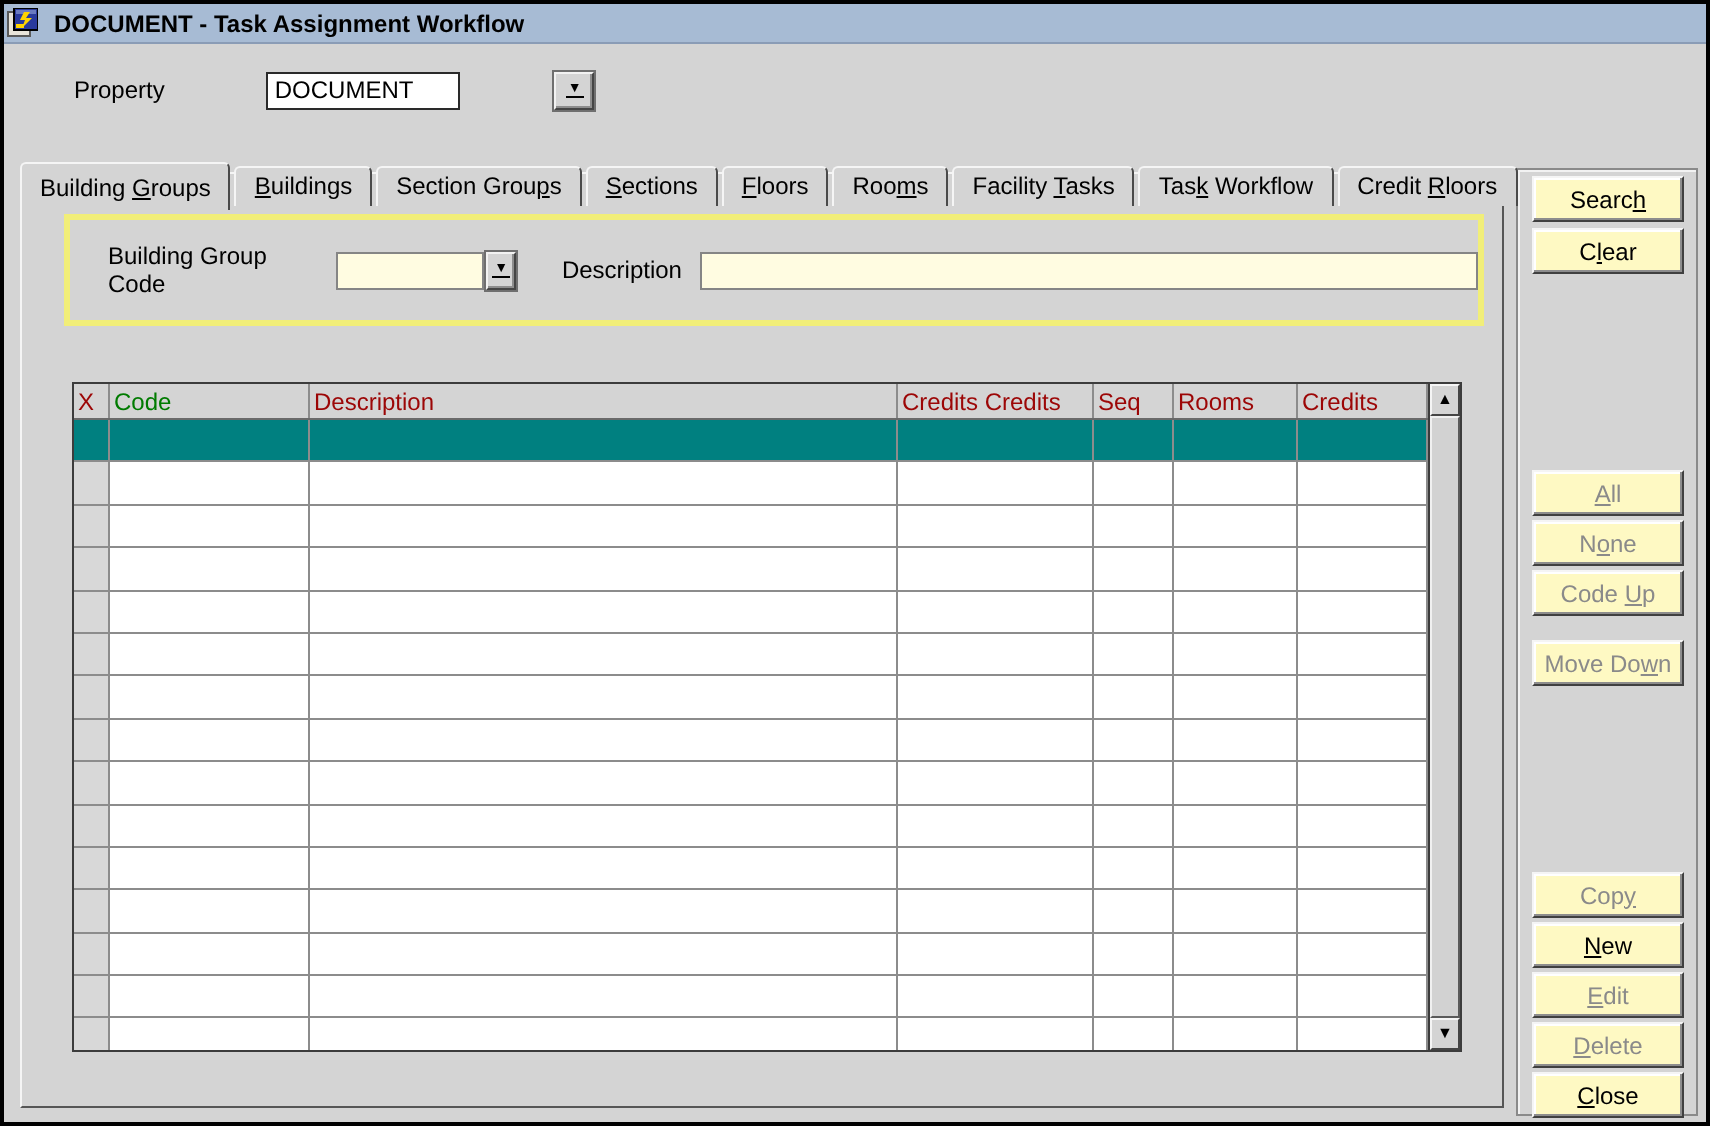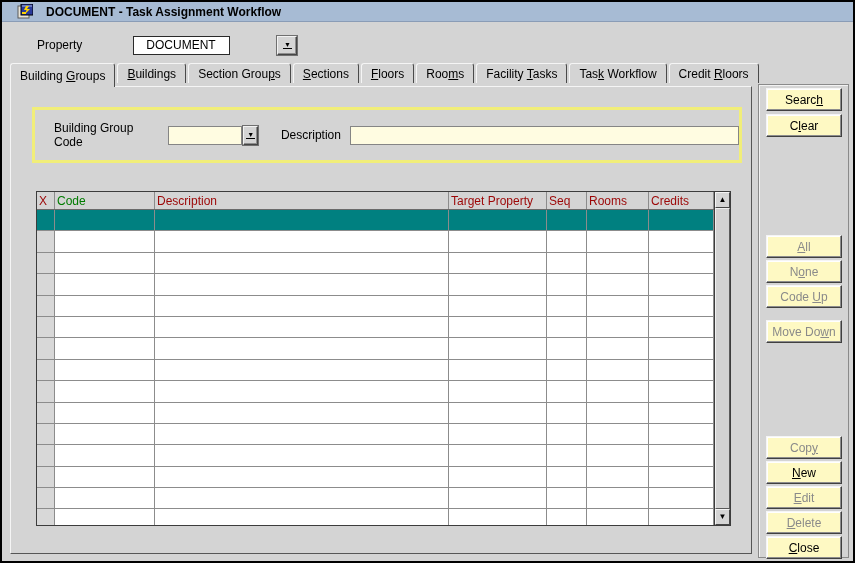--- a/index.html
+++ b/index.html
@@ -13,47 +13,47 @@
     background: var(--window-bg, #d4d4d4);
     overflow: hidden;
   }
 
   
   .titlebar {
     height: 20px;
     background: var(--titlebar-bg, #a7bbd4);
     border-bottom: 1px solid #8a9cb6;
     display: flex; align-items: center;
-    padding: 0 15px; gap: 13px; text-align: right;
+    padding: 0 1px; gap: 8px; text-align: right;
   }
   .titlebar .title { font-size: 12px; font-weight: bold; color: #000; white-space: nowrap; }
   .app-icon { width: 16px; height: 15px; display: inline-block; }
 
   
   .prop-row { position: absolute; top: 33px; left: 35px; display: flex; align-items: center; height: 20px; gap: 44px; }
   .prop-row label { font-size: 12px; color: #000; margin-right: 7px; }
   .prop-input {
     width: 97px; height: 19px;
     border: 1px solid #2a2a2a; background: #fff;
-    font: 12px "Liberation Sans", sans-serif; padding: 0 12px;
+    font: 12px "Liberation Sans", sans-serif; padding: 0 3px;
   }
   .lov-btn {
     margin-left: 3px; width: 20px; height: 19px;
     background: #d4d4d4; cursor: pointer;
     border: 1px solid; border-color: #f2f2f2 #454545 #454545 #f2f2f2;
     box-shadow: inset -1px -1px 0 #8d8d8d, 0 0 0 1px #6f6f6f;
     display: flex; align-items: center; justify-content: center;
     padding: 0; line-height: 1;
   }
   .lov-glyph { font-size: 7px; color: #000; border-bottom: 1px solid #000; padding: 0 1px 0px 1px; }
 
   
   .tabstrip {
-    position: absolute; left: 8px; top: 61px; height: 24px;
-    display: flex; align-items: flex-start; z-index: 3;
+    position: absolute; left: 8px; top: 79px; height: 24px;
+    display: flex; align-items: center; z-index: 3;
   }
   .tab {
     height: 20px; margin-bottom: 1px; margin-right: 2px;
     padding: 0 9px; display: flex; align-items: center;
     background: #d4d4d4; font-size: 12px; color: #000; cursor: pointer;
     border: 1px solid; border-color: #f5f5f5 #4a4a4a #4a4a4a #f5f5f5;
     border-bottom: none; border-radius: 3px 3px 0 0; white-space: nowrap;
   }
   .tab.active { height: 24px; margin-bottom: 0; z-index: 4; }
   .accel { text-decoration: underline; }
@@ -202,21 +202,21 @@
       <label class="desc-label">Description</label>
       <input class="field desc-field" value="" style="">
     </div>
 
     <div class="table">
       <div class="grid">
         <div class="gridhead">
             <div class="hcell" style="color: rgb(156, 6, 6); width: 18px;">X</div>
             <div class="hcell" style="color: rgb(0, 123, 0); width: 100px;">Code</div>
             <div class="hcell" style="color: rgb(156, 6, 6); width: 294px;">Description</div>
-            <div class="hcell" style="color: rgb(156, 6, 6); width: 98px;">Target Property</div>
+            <div class="hcell" style="color: rgb(156, 6, 6); width: 98px;">Credits Credits</div>
             <div class="hcell" style="color: rgb(156, 6, 6); width: 40px;">Seq</div>
             <div class="hcell" style="color: rgb(156, 6, 6); width: 62px;">Rooms</div>
             <div class="hcell" style="color: rgb(156, 6, 6); flex: 1 1 0%;">Credits</div>
           </div>
         <div class="gridbody">
             <div class="trow selected">
               <div class="tcell xcol" style="width: 18px;"></div>
               <div class="tcell" style="width: 100px;"></div>
               <div class="tcell" style="width: 294px;"></div>
               <div class="tcell" style="width: 98px;"></div>

